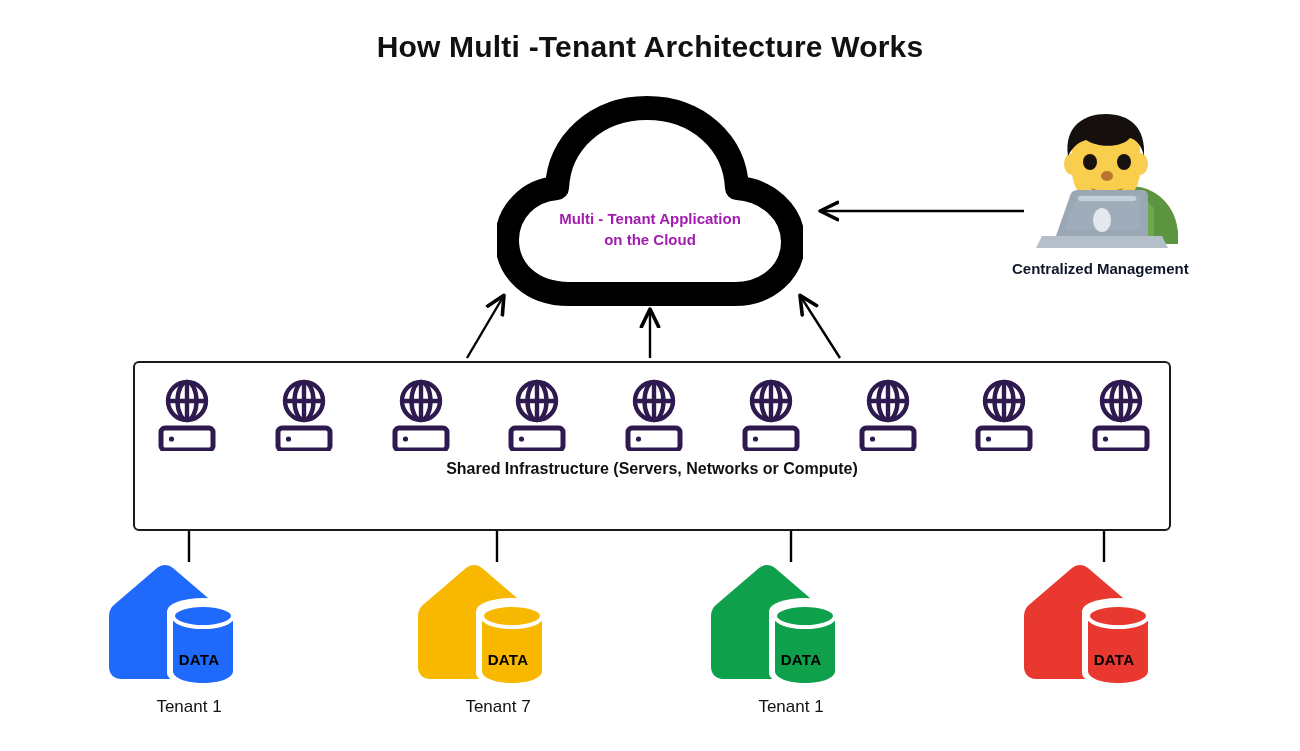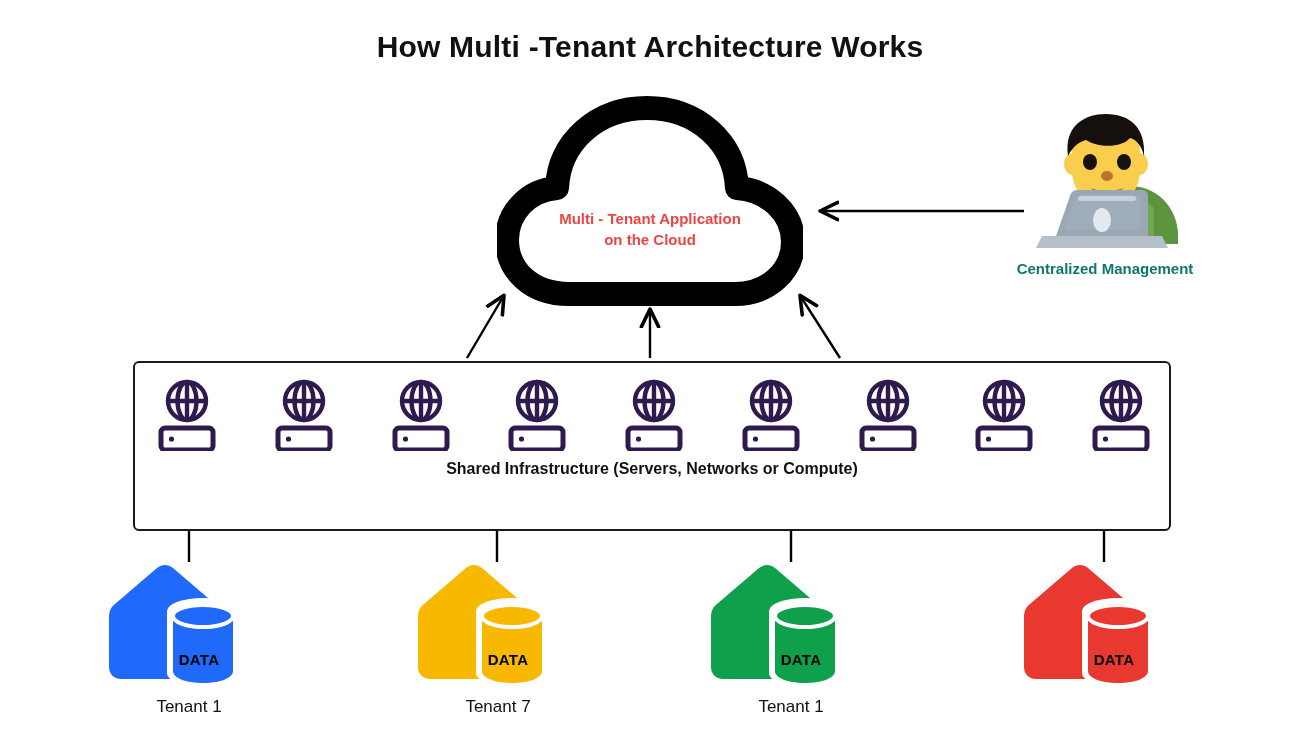--- a/index.html
+++ b/index.html
@@ -40,21 +40,21 @@
   #cloud-group svg { display: block; }
   #cloud-label {
     position: absolute;
     left: 32px;
     top: 112px;
     width: 242px;
     text-align: center;
     font-size: 15px;
     font-weight: bold;
     line-height: 21px;
-    color: #ef4444;
+    color: #a21caf;
   }
 
   
   #management-group {
     position: absolute;
     left: 1012px;
     top: 112px;
     width: 186px;
     height: 175px;
   }
@@ -63,24 +63,24 @@
     left: 22px;
     top: 0;
     width: 150px;
     height: 145px;
   }
   #management-label {
     position: absolute;
     left: 0;
     top: 148px;
     width: 186px;
-    text-align: center;
+    text-align: left;
     font-size: 15px;
     font-weight: bold;
-    color: #0f766e;
+    color: #0f172a;
   }
 
   
   #arrow-layer {
     position: absolute;
     left: 0;
     top: 0;
     width: 1300px;
     height: 751px;
     pointer-events: none;

